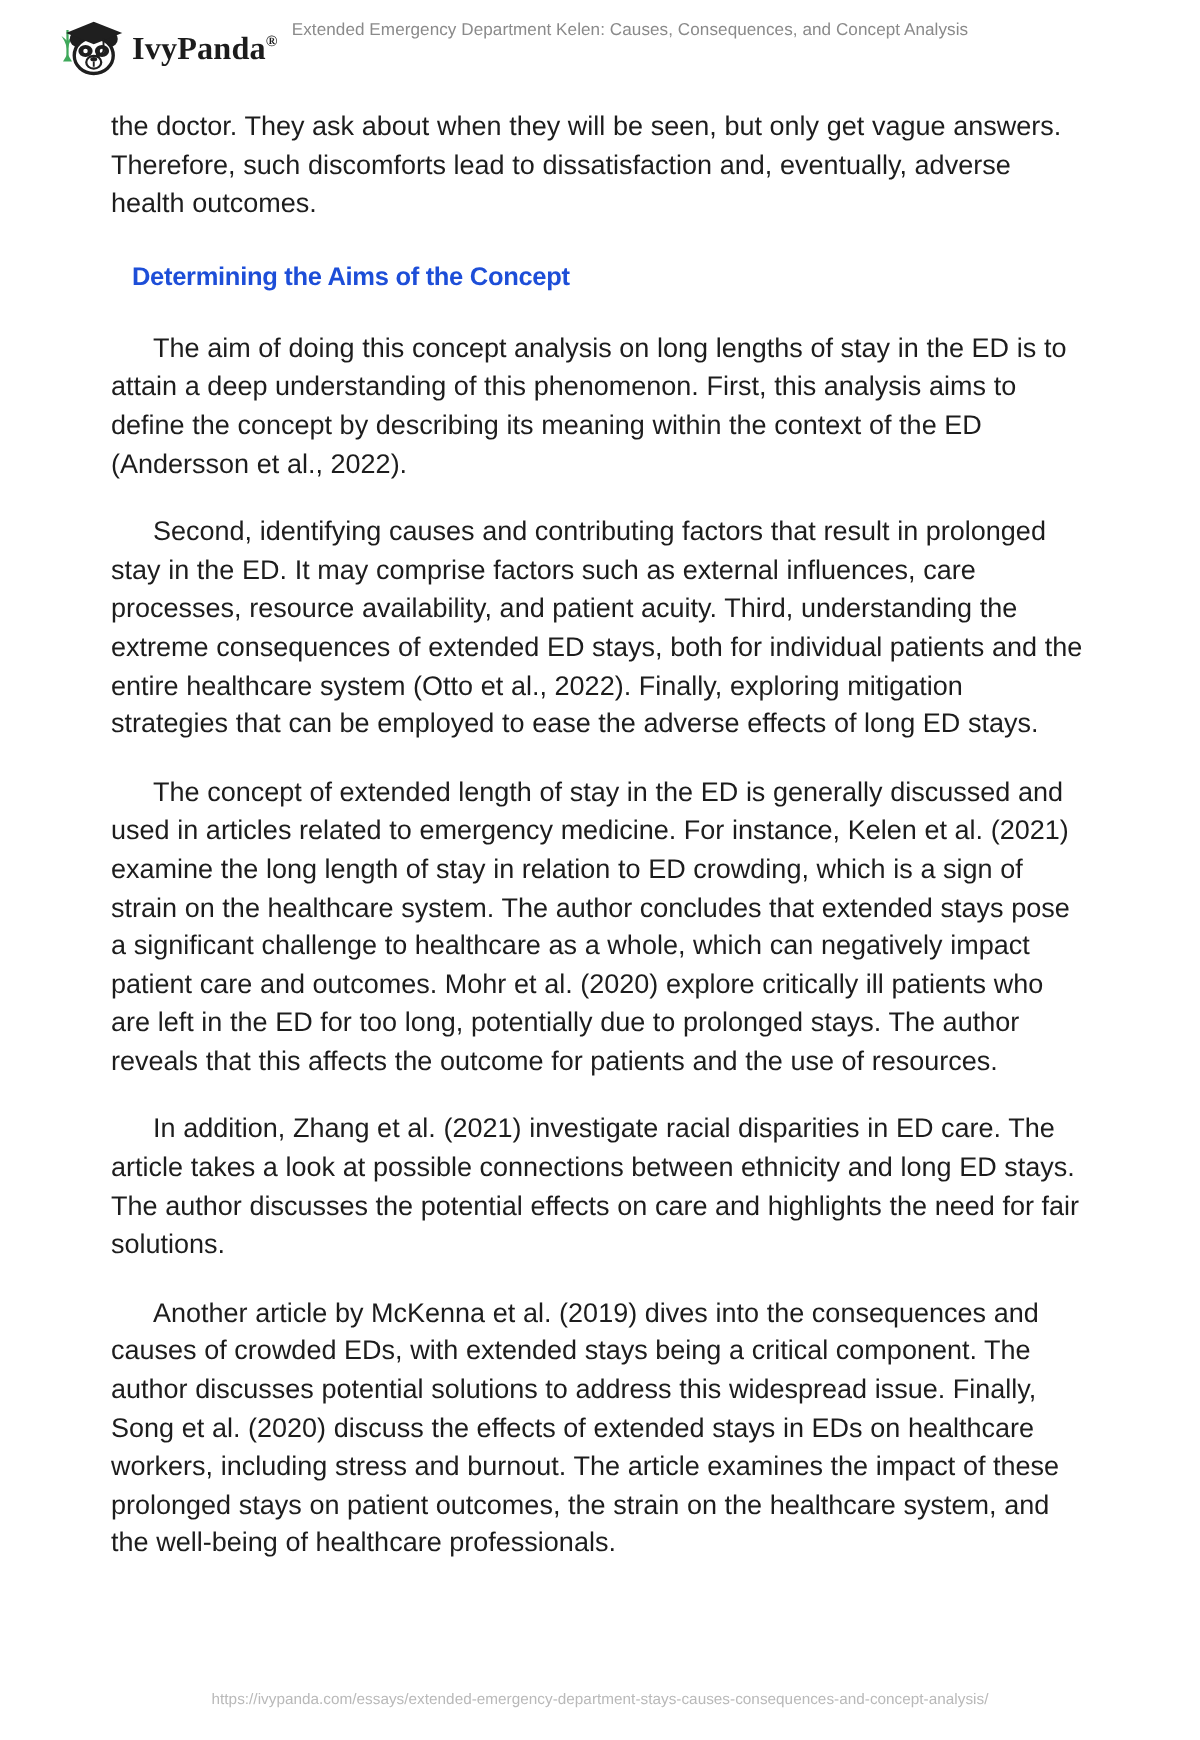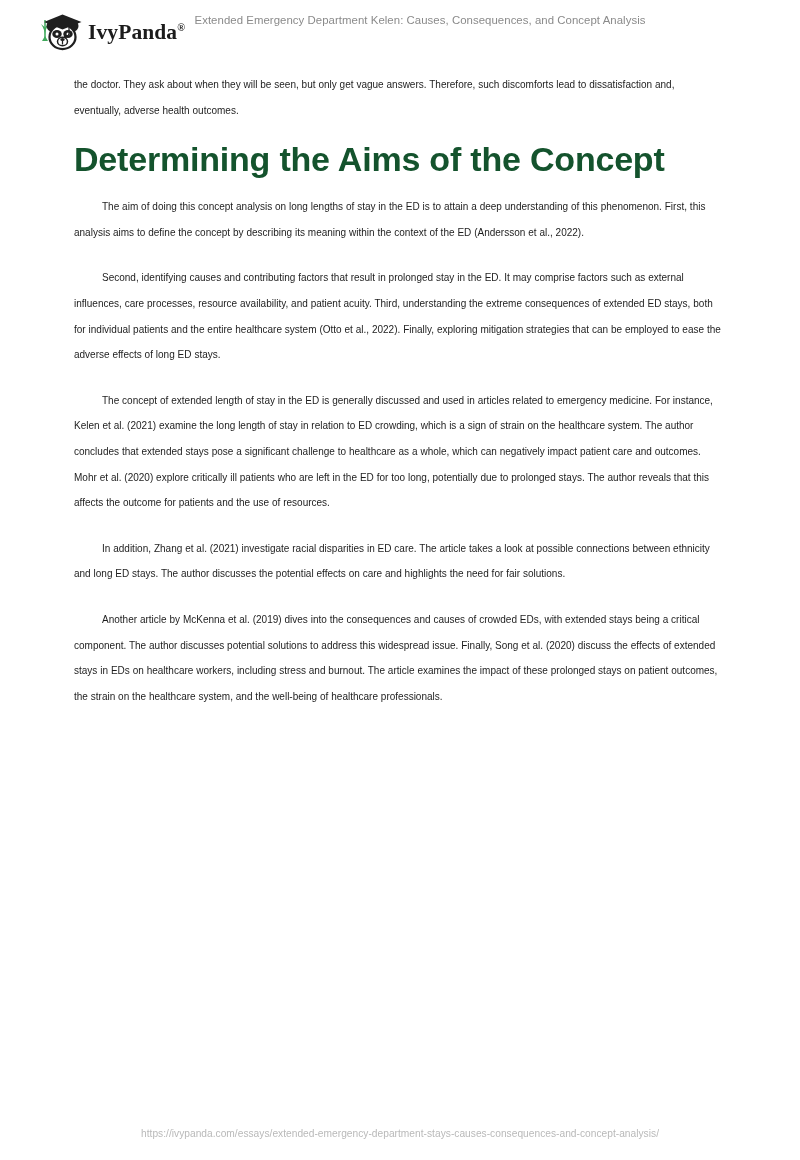--- a/index.html
+++ b/index.html
@@ -75,36 +75,36 @@
 
   
   .content {
     position: absolute;
     left: 74px;
     top: 72px;
     width: 650px;
   }
   p.para {
     margin: 0 0 20px 0;
-    font-size: 10px;
+    font-size: 18px;
     line-height: 25.6px;
     color: #1d1d1d;
     text-indent: 28px;
     text-align: left;
     word-spacing: 0.1px;
   }
   p.para.no-indent {
     text-indent: 0;
   }
   h2.section-title {
-    margin: 17px 0 19px 0;
-    font-size: 34px;
+    margin: 17px 0 19px 14px;
+    font-size: 17px;
     line-height: 32px;
     font-weight: bold;
-    color: #14532d;
+    color: #1d4ed8;
     letter-spacing: -0.2px;
   }
   h3.section-title {
     margin: 22px 0 18px 0;
     font-size: 19.4px;
     line-height: 26px;
     font-weight: bold;
     color: #1a1a1a;
     letter-spacing: -0.1px;
   }

